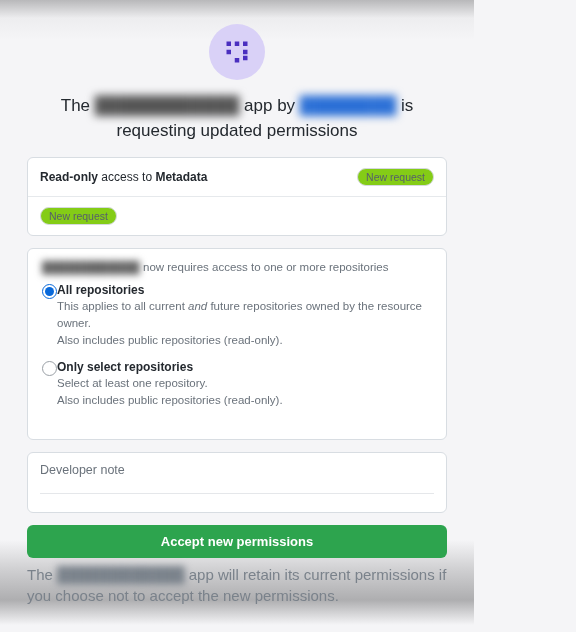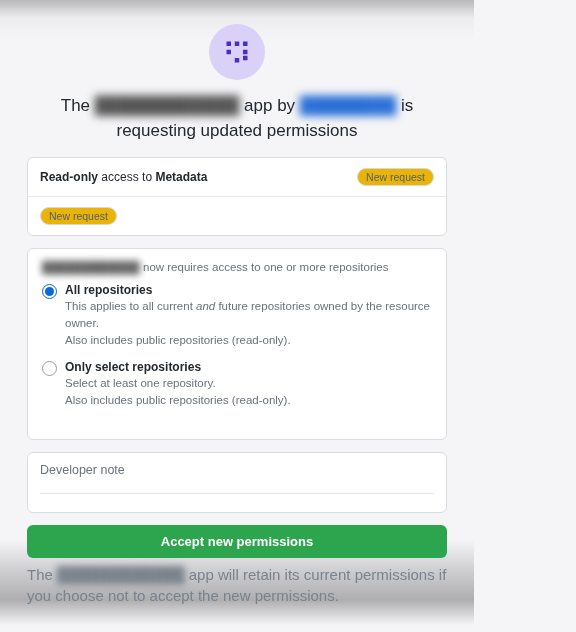--- a/index.html
+++ b/index.html
@@ -69,36 +69,35 @@
   }
   .perm-row + .perm-row { border-top: 1px solid #e6e9ec; }
   .perm-row .label { color: #24292f; }
   .perm-row .label .b { font-weight: 600; }
   .badge {
     font-size: 10.5px;
     color: #57606a;
     border: 1px solid #d5d9de;
     border-radius: 14px;
     padding: 2px 8px;
-    background: #eab308;
+    background: #84cc16;
   }
   .repo-box { padding: 12px 14px 30px 14px; font-size: 11.5px; }
   .repo-box .intro {
     color: #6a727b;
     margin-bottom: 10px;
   }
   .repo-box .intro .blur {
     display: inline-block;
     filter: blur(3.5px);
     color: #656565;
   }
   .option {
     display: flex;
     align-items: flex-start;
-    gap: 8px;
     margin-bottom: 12px;
   }
   .option:last-child { margin-bottom: 0; }
   .radio {
     width: 13px; height: 13px;
     border-radius: 50%;
     border: 1px solid #9aa0a6;
     margin-top: 1px;
     flex: 0 0 auto;
     position: relative;

